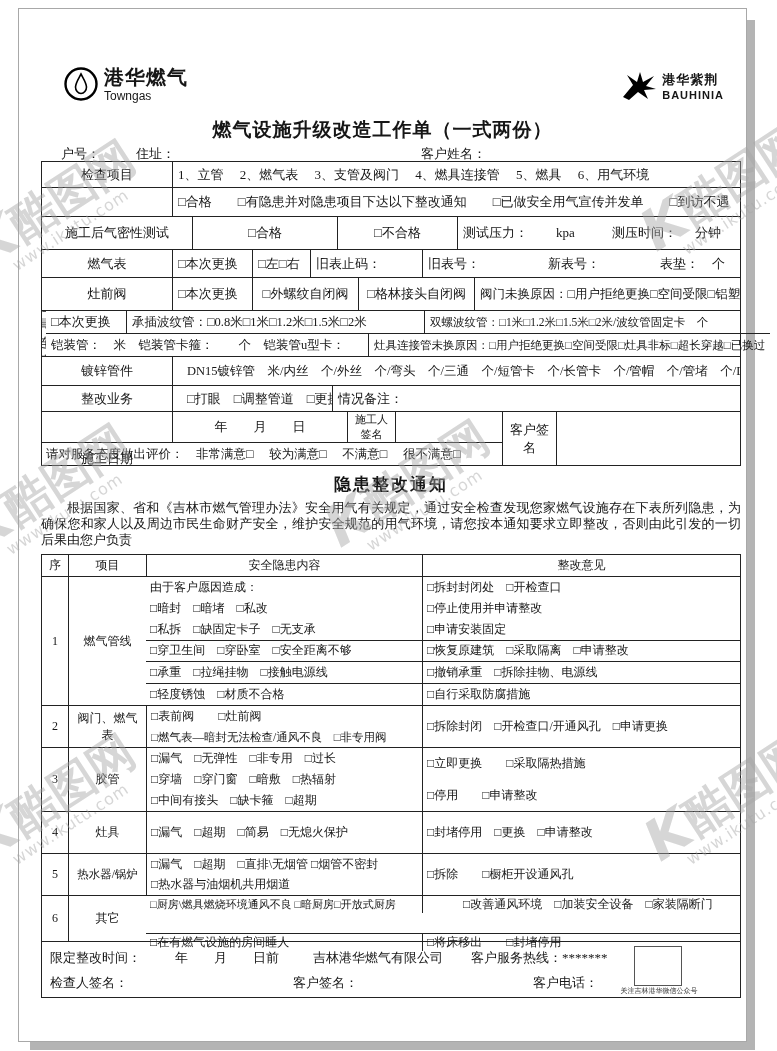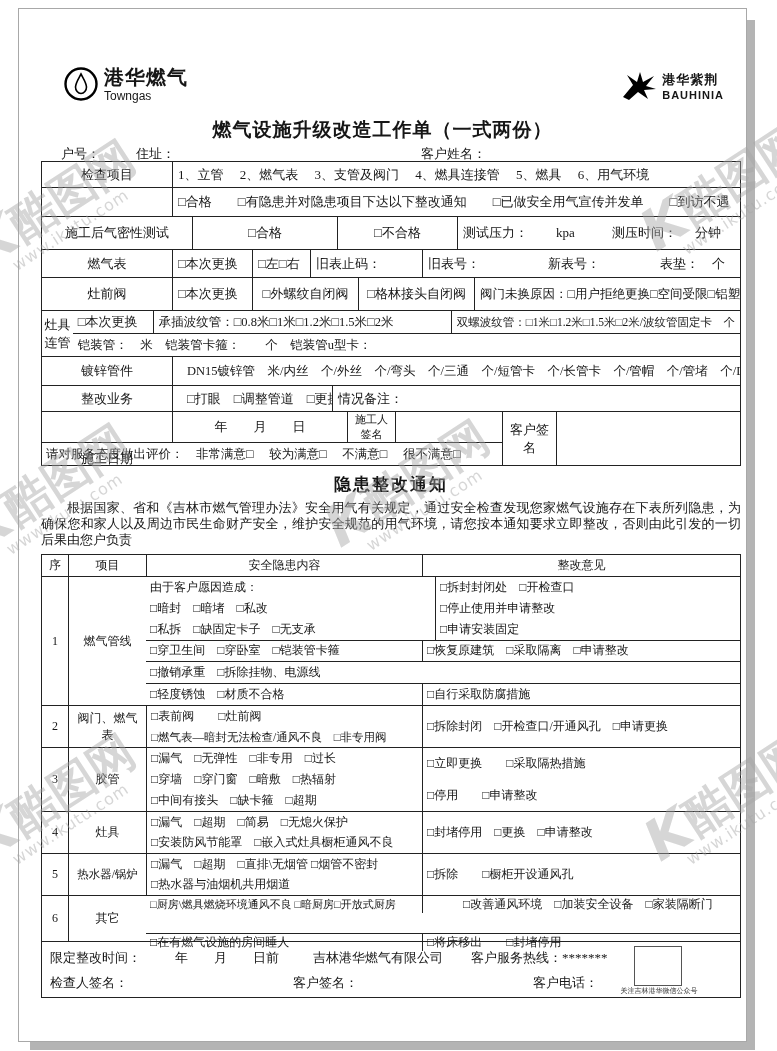--- a/index.html
+++ b/index.html
@@ -169,20 +169,21 @@
       <div class="r" style="height:46px;">
         <div class="c lab" style="width:130px;">灶具连管</div>
         <div class="col" style="flex:1;">
           <div style="display:flex;height:23px;box-sizing:border-box;">
             <div class="c" style="width:80px;height:100%;border-left:none;">□本次更换</div>
             <div class="c" style="width:298px;height:100%;font-size:12.5px;">承插波纹管：□0.8米□1米□1.2米□1.5米□2米</div>
             <div class="c" style="flex:1;height:100%;font-size:11.5px;">双螺波纹管：□1米□1.2米□1.5米□2米/波纹管固定卡　个</div>
           </div>
           <div style="display:flex;height:23px;border-top:1px solid #222;box-sizing:border-box;">
             <div class="c" style="width:322px;height:100%;border-left:none;font-size:12.5px;">铠装管：　米　铠装管卡箍：　　个　铠装管u型卡：　　个</div>
+            <div class="c" style="flex:1;height:100%;font-size:11.5px;">灶具连接管未换原因：□用户拒绝更换□空间受限□灶具非标□超长穿越□已换过</div>
           </div>
         </div>
       </div>
       <div class="r" style="height:29px;">
         <div class="c lab" style="width:130px;">镀锌管件</div>
         <div class="c" style="flex:1;font-size:12.5px;padding-left:14px;">DN15镀锌管　米/内丝　个/外丝　个/弯头　个/三通　个/短管卡　个/长管卡　个/管帽　个/管堵　个/DN25管卡　个/套管　米</div>
       </div>
       <div class="r" style="height:26px;">
         <div class="c lab" style="width:130px;">整改业务</div>
         <div class="c" style="width:160px;padding-left:14px;">□打眼　□调整管道　□更换表前阀</div>
@@ -211,37 +212,38 @@
         <div class="c lab" style="width:26px;">序</div>
         <div class="c lab" style="width:78px;">项目</div>
         <div class="c lab hz">安全隐患内容</div>
         <div class="c lab rm">整改意见</div>
       </div>
 
       <div class="r" style="height:129px;">
         <div class="c lab" style="width:26px;">1</div>
         <div class="c lab" style="width:78px;">燃气管线</div>
         <div class="col" style="flex:1;">
-          <div style="display:flex;height:63px;box-sizing:border-box;gap:13px;">
+          <div style="display:flex;height:63px;box-sizing:border-box;">
             <div class="c hz vlines" style="height:100%;">
               <span>由于客户愿因造成：</span>
               <span>□暗封　□暗堵　□私改</span>
               <span>□私拆　□缺固定卡子　□无支承</span>
             </div>
             <div class="c rm vlines" style="height:100%;">
               <span>□拆封封闭处　□开检查口</span>
               <span>□停止使用并申请整改</span>
               <span>□申请安装固定</span>
             </div>
           </div>
           <div style="display:flex;height:22px;border-top:1px solid #222;box-sizing:border-box;">
-            <div class="c hz" style="height:100%;">□穿卫生间　□穿卧室　□铠装管卡箍</div>
+            <div class="c hz" style="height:100%;">□穿卫生间　□穿卧室　□安全距离不够</div>
             <div class="c rm" style="height:100%;">□恢复原建筑　□采取隔离　□申请整改</div>
           </div>
           <div style="display:flex;height:22px;border-top:1px solid #222;box-sizing:border-box;">
+            <div class="c hz" style="height:100%;">□承重　□拉绳挂物　□接触电源线</div>
             <div class="c rm" style="height:100%;">□撤销承重　□拆除挂物、电源线</div>
           </div>
           <div style="display:flex;height:22px;border-top:1px solid #222;box-sizing:border-box;">
             <div class="c hz" style="height:100%;">□轻度锈蚀　□材质不合格</div>
             <div class="c rm" style="height:100%;">□自行采取防腐措施</div>
           </div>
         </div>
       </div>
 
       <div class="r" style="height:42px;">
@@ -266,21 +268,20 @@
           <span>□立即更换　　□采取隔热措施</span>
           <span>□停用　　□申请整改</span>
         </div>
       </div>
 
       <div class="r" style="height:42px;">
         <div class="c lab" style="width:26px;">4</div>
         <div class="c lab" style="width:78px;">灶具</div>
         <div class="c hz vlines">
           <span>□漏气　□超期　□简易　□无熄火保护</span>
-          <span>□安装防风节能罩　□嵌入式灶具橱柜通风不良</span>
         </div>
         <div class="c rm">□封堵停用　□更换　□申请整改</div>
       </div>
 
       <div class="r" style="height:42px;">
         <div class="c lab" style="width:26px;">5</div>
         <div class="c lab" style="width:78px;font-size:11.5px;">热水器/锅炉</div>
         <div class="c hz vlines">
           <span>□漏气　□超期　□直排\无烟管 □烟管不密封</span>
           <span>□热水器与油烟机共用烟道</span>

